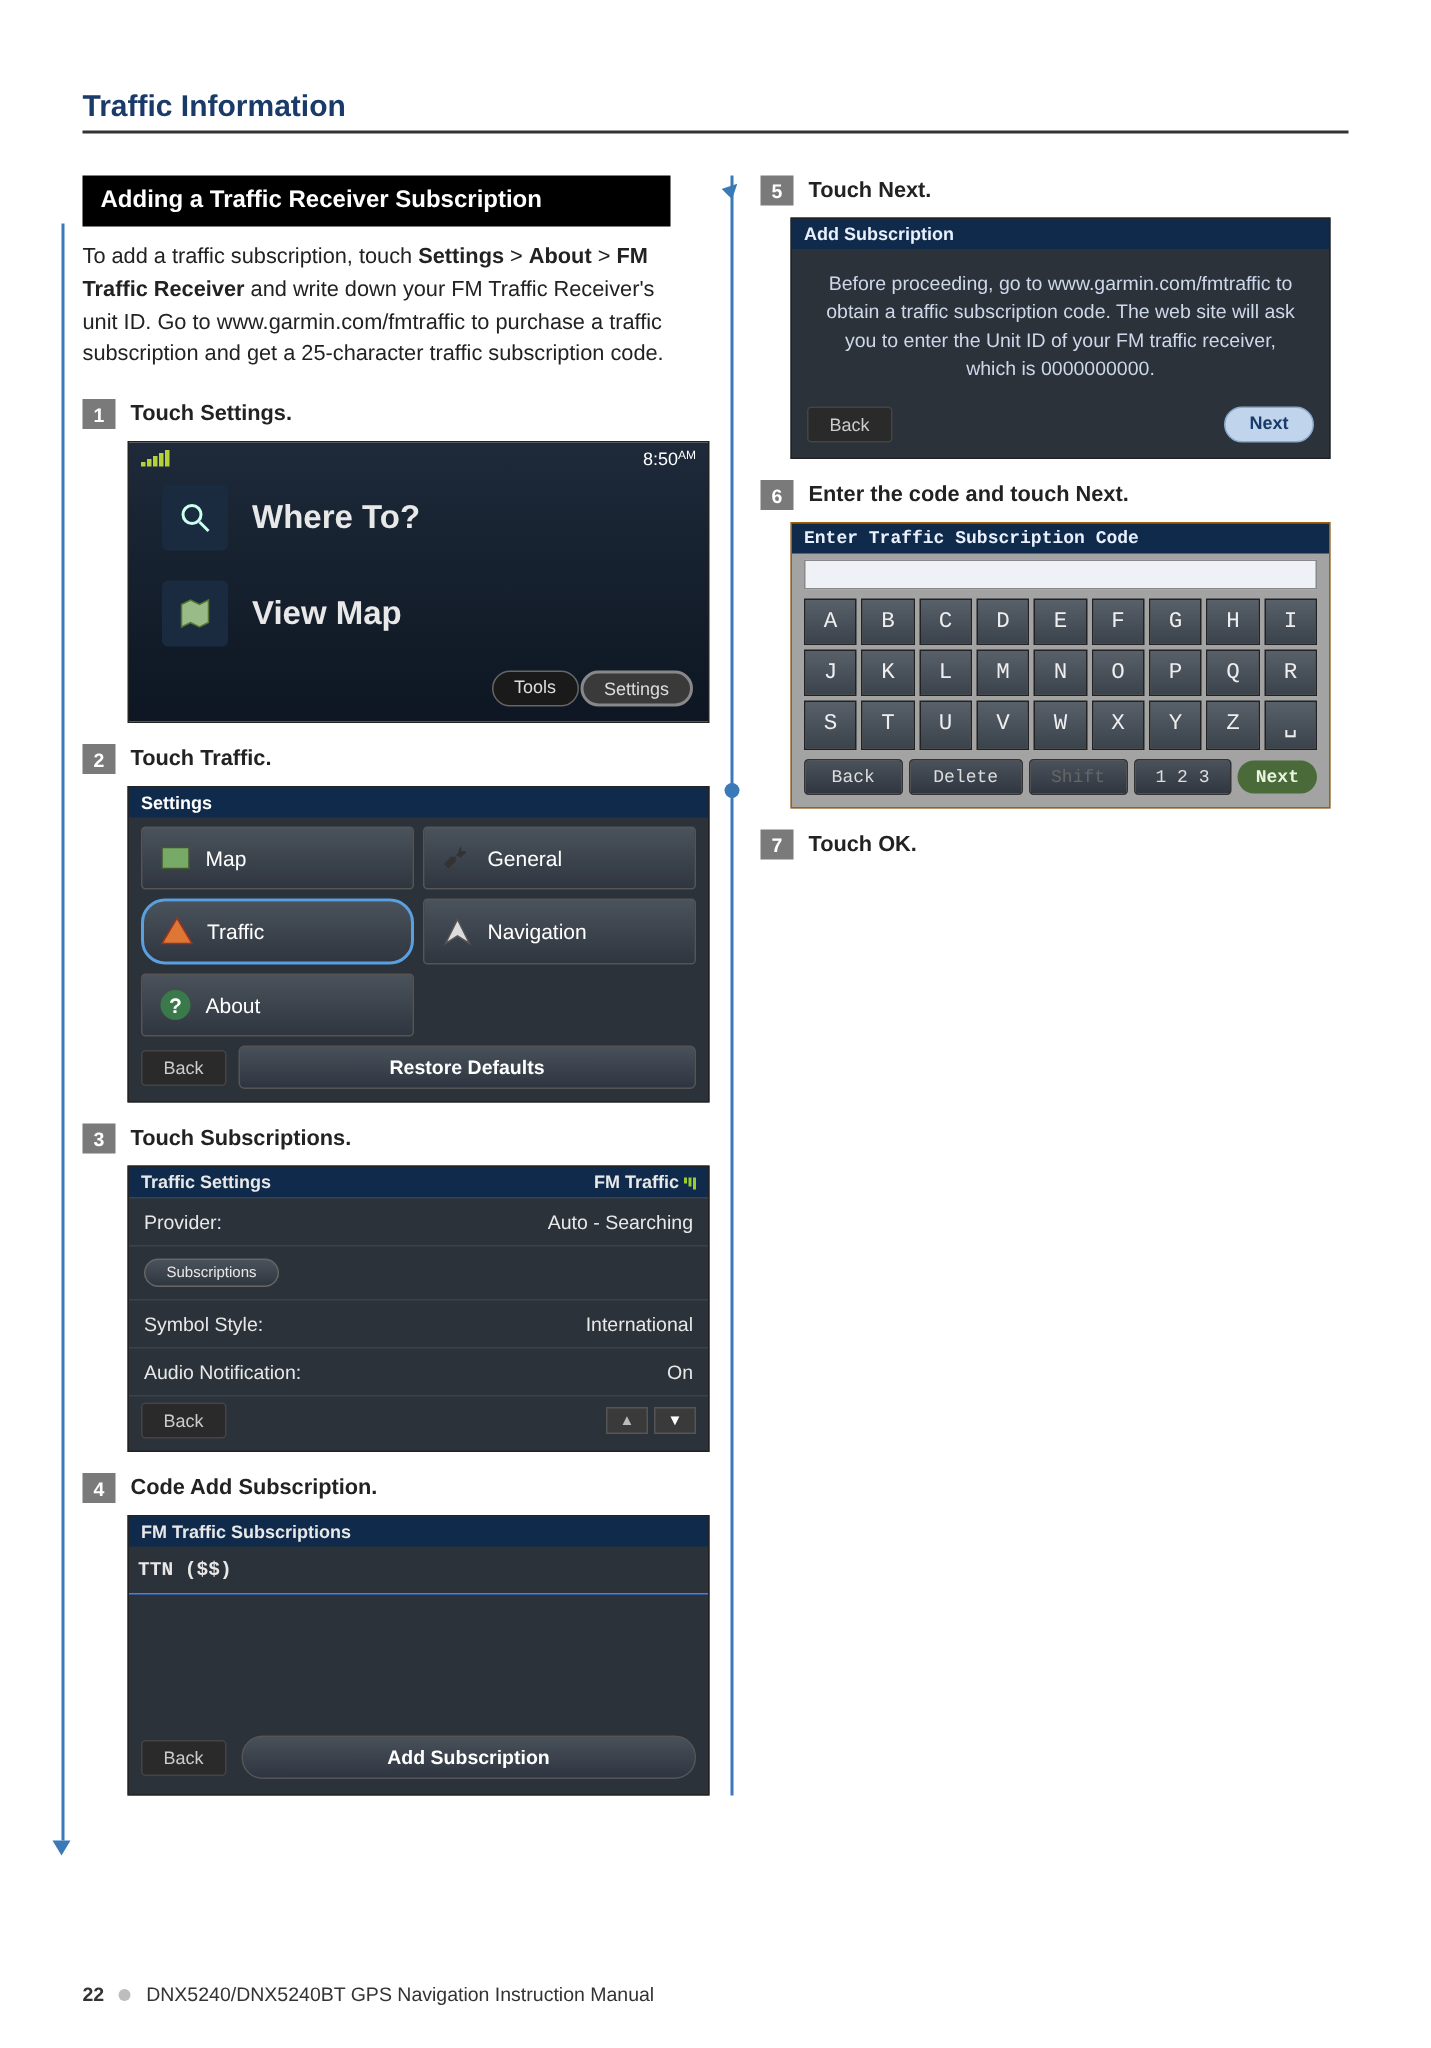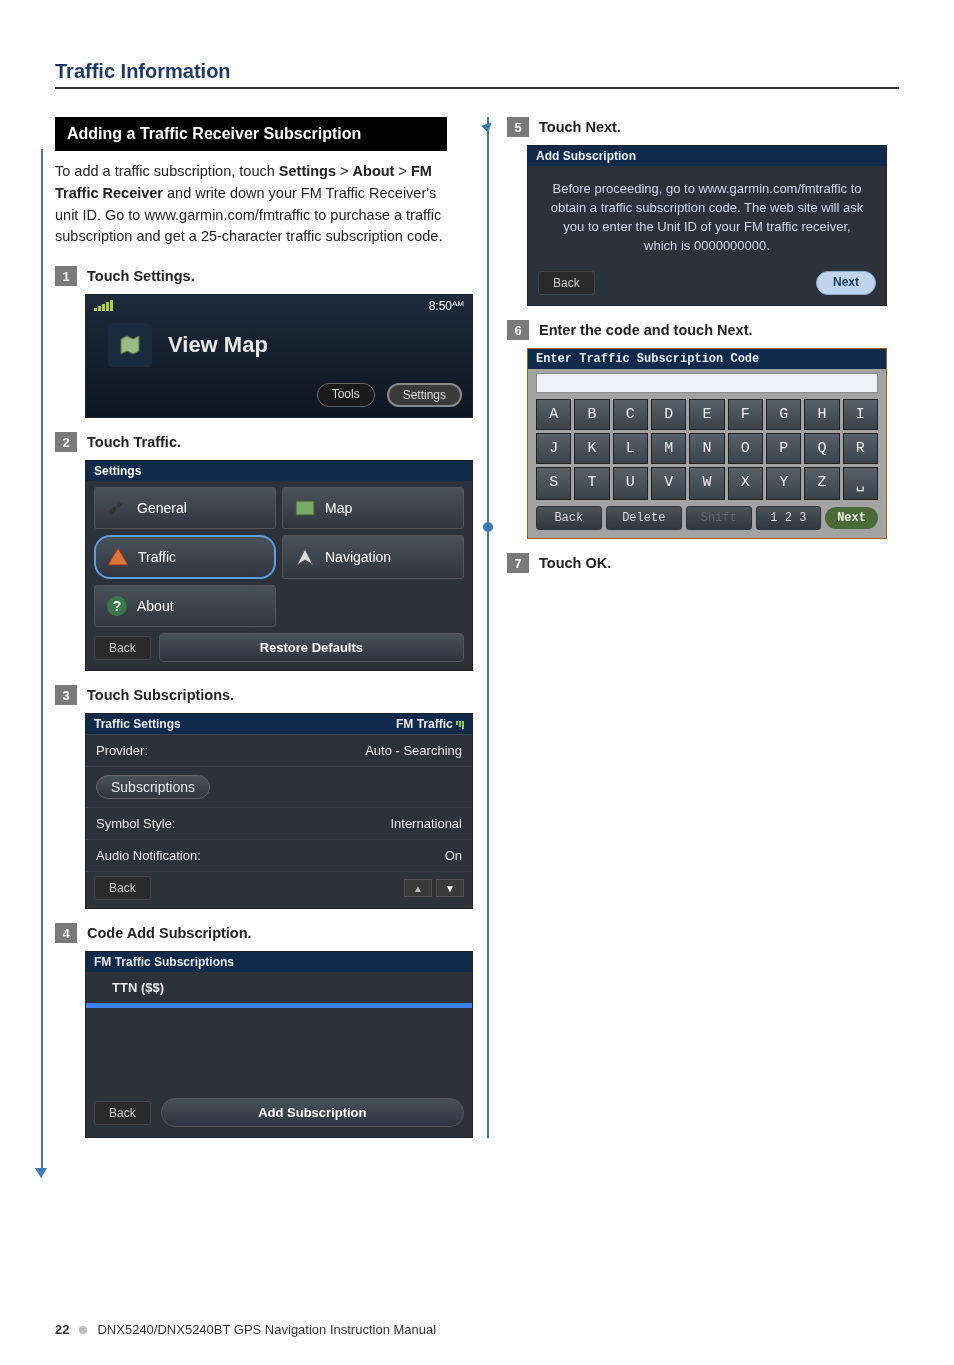--- a/index.html
+++ b/index.html
@@ -82,21 +82,21 @@
   .signal span:nth-child(5){height:11px;}
   .home-row {
     display:flex; align-items:center; gap:16px; padding:10px 22px;
   }
   .home-ico {
     width:44px; height:44px; border-radius:4px; background:#1a2a3f;
     display:flex; align-items:center; justify-content:center; font-size:22px;
   }
   .home-txt { font-size:22px; font-weight:700; color:#e8e8e8; }
   .home-bottom {
-    display:flex; justify-content:flex-end; gap:12px; padding:6px 10px 10px 10px;
+    display:flex; justify-content:flex-end; gap:1px; padding:6px 10px 10px 10px;
   }
   .pill {
     background:#333; border:1px solid #666; border-radius:14px;
     padding:3px 14px; font-size:12px; color:#ddd;
   }
   .pill.dark { background:#1a1a1a; }
   .pill.hi { background:#3a3a3a; border-color:#888; }
   
   .settings {
     background:#2b323a; border:1px solid #222; color:#e8e8e8;
@@ -130,35 +130,35 @@
   .traf-set { background:#2b323a; border:1px solid #222; color:#e8e8e8; font-size:13px; }
   .traf-set-head {
     display:flex; justify-content:space-between; background:#0f2a4a; padding:3px 8px; font-weight:700; font-size:12px;
   }
   .traf-row {
     display:flex; justify-content:space-between; padding:8px 10px;
     border-top:1px solid #3a424c;
   }
   .traf-row.pill-row .lbl {
     background:linear-gradient(#4a525c,#2f3640);
-    border:1px solid #666; border-radius:14px; padding:3px 14px; font-size:14px;
+    border:1px solid #666; border-radius:14px; padding:3px 14px; font-size:10px;
   }
   .traf-bottom {
     display:flex; justify-content:space-between; align-items:center; padding:4px 8px 8px 8px; border-top:1px solid #3a424c;
   }
   .arrows { display:flex; gap:4px; }
   .arrow-box {
     background:#3a3a3a; border:1px solid #555; width:28px; height:18px;
     display:flex; align-items:center; justify-content:center; font-size:10px; color:#bbb;
   }
   
   .fmsubs { background:#2b323a; border:1px solid #222; color:#e8e8e8; font-size:13px; }
   .fmsubs-title { background:#0f2a4a; padding:3px 8px; font-weight:700; font-size:12px; }
   .fmsubs-body { min-height:120px; }
-  .fmsubs-item { padding:8px 26px; border-bottom:5px solid #3b82f6; font-weight:700; }
+  .fmsubs-item { padding:8px 6px; border-bottom:1px solid #3b82f6; font-weight:700;font-family:Liberation Mono, monospace; }
   .fmsubs-bottom {
     display:flex; padding:6px 8px 10px 8px; gap:10px; align-items:center;
   }
   
   .addsub { background:#2b323a; border:1px solid #222; color:#e0e6ee; font-size:13px; }
   .addsub-title { background:#0f2a4a; padding:3px 8px; font-weight:700; font-size:12px; color:#e8f0ff; }
   .addsub-msg { padding:14px 18px 10px 18px; text-align:center; line-height:1.45; color:#cdd8ea; }
   .addsub-bottom {
     display:flex; justify-content:space-between; padding:6px 10px 10px 10px;
   }
@@ -232,49 +232,58 @@
             <span></span>
             <span></span>
             <span></span>
             <span></span>
           </div>
         <div><span>8:50</span><span style="font-size:8px; vertical-align:top;">AM</span></div>
       </div>
       <div class="home-row">
         <div class="home-ico">
           <svg class="ico-svg" viewBox="0 0 24 24">
+              <circle cx="10" cy="10" r="6" fill="none" stroke="#cfe" stroke-width="2"></circle>
+              <line x1="15" y1="15" x2="21" y2="21" stroke="#cfe" stroke-width="2"></line>
+            </svg>
+        </div>
+        <div class="home-txt">Where To?</div>
+      </div>
+      <div class="home-row">
+        <div class="home-ico">
+          <svg class="ico-svg" viewBox="0 0 24 24">
               <polygon points="3,6 9,3 15,6 21,3 21,18 15,21 9,18 3,21" fill="#9b8" stroke="#573" stroke-width="1"></polygon>
             </svg>
         </div>
         <div class="home-txt">View Map</div>
       </div>
       <div class="home-bottom">
         <div class="pill dark">Tools</div>
         <div class="pill hi" style="border:2px solid #888;">Settings</div>
       </div>
     </div>
 
     <div class="step-row">
       <div class="step-num">2</div>
       <div class="step-label">Touch Traffic.</div>
     </div>
     <div class="device-shot settings">
       <div class="settings-title">Settings</div>
       <div class="settings-grid">
         <div class="settings-btn">
           <svg class="ico-svg" viewBox="0 0 24 24">
+              <rect x="3" y="5" width="18" height="14" fill="#7a6" stroke="#453"></rect>
+            </svg>
+          <span>Map</span>
+        </div>
+        <div class="settings-btn">
+          <svg class="ico-svg" viewBox="0 0 24 24">
               <path d="M14 4a5 5 0 0 1-6 7L3 16l3 3 5-5a5 5 0 0 1 7-6l-4 4-2-2z" fill="#333"></path>
             </svg>
           <span>General</span>
-        </div>
-        <div class="settings-btn">
-          <svg class="ico-svg" viewBox="0 0 24 24">
-              <rect x="3" y="5" width="18" height="14" fill="#7a6" stroke="#453"></rect>
-            </svg>
-          <span>Map</span>
         </div>
         <div class="settings-btn traffic">
           <svg class="ico-svg" viewBox="0 0 24 24">
               <polygon points="12,3 22,20 2,20" fill="#d73" stroke="#932"></polygon>
             </svg>
           <span>Traffic</span>
         </div>
         <div class="settings-btn">
           <svg class="ico-svg" viewBox="0 0 24 24">
               <polygon points="4,20 12,4 20,20 12,15" fill="#ddd" stroke="#555"></polygon>

